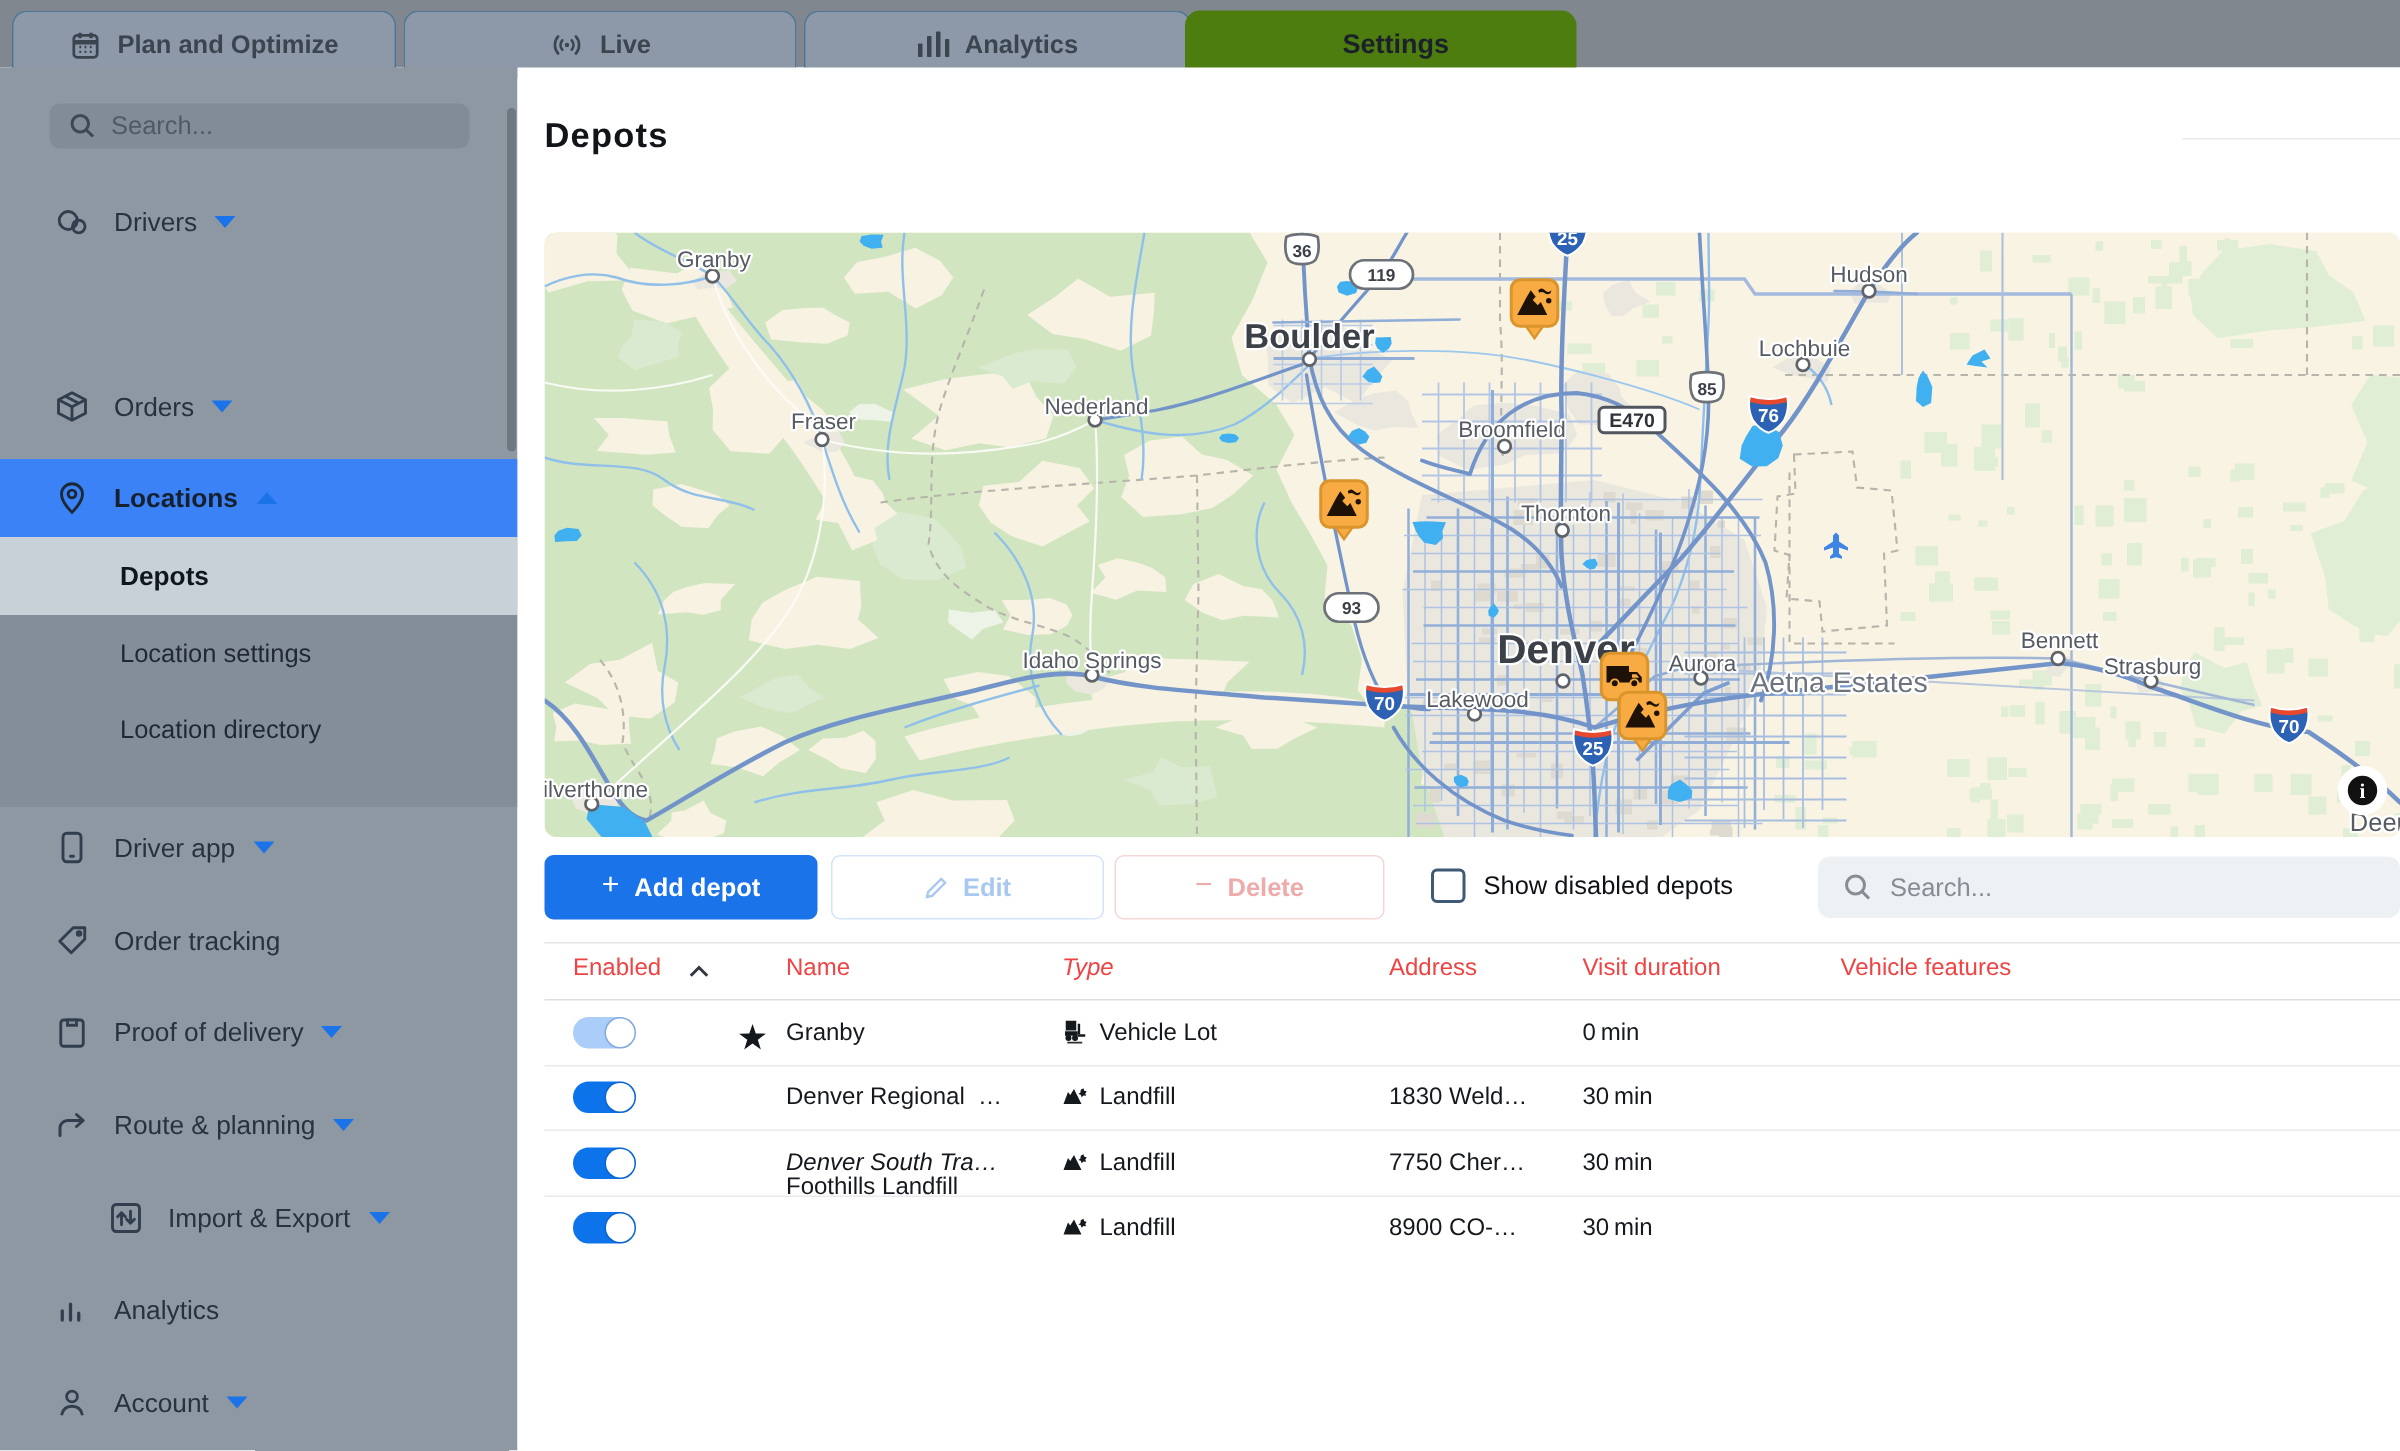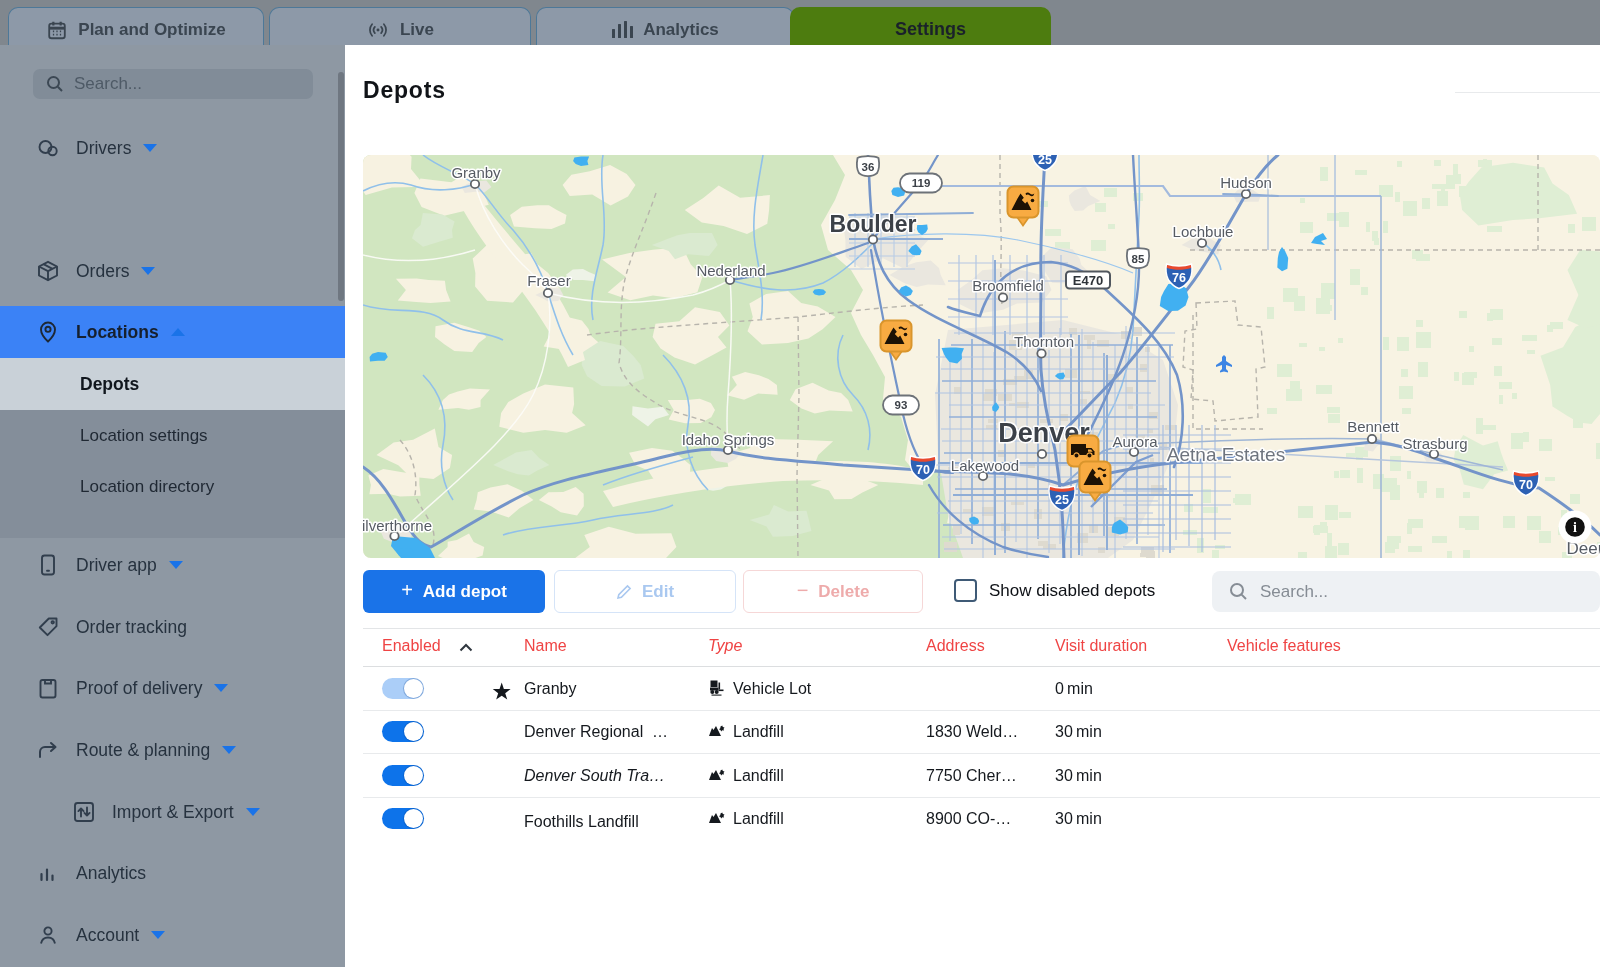--- a/index.html
+++ b/index.html
@@ -802,21 +802,21 @@
       <path d="M1 14h12L8 4 5.5 8 4 6z"></path>
       <path d="M12.5 4.5l1.8-1 .5 1.6 1.7.4-1 1.5.6 1.5-1.8-.2-1.2 1.2-.6-1.6-1.6-.6 1.4-1z"></path>
     </svg>
   <div class="cell" style="left:388px; top:722px;">Landfill</div>
   <div class="cell" style="left:581px; top:722px;">7750 Cher…</div>
   <div class="cell" style="left:710px; top:722px;">30 min</div>
 
   <div class="toggle" style="top:763px;">
       <div class="knob"></div>
     </div>
-  <div class="cell" style="left:179px; top:768px;">Foothills Landfill</div>
+  <div class="cell" style="left:179px; top:738px;">Foothills Landfill</div>
   <svg class="abs" style="left:363px; top:764px;" width="18" height="17" viewBox="0 0 18 17" fill="#15191e">
       <path d="M1 14h12L8 4 5.5 8 4 6z"></path>
       <path d="M12.5 4.5l1.8-1 .5 1.6 1.7.4-1 1.5.6 1.5-1.8-.2-1.2 1.2-.6-1.6-1.6-.6 1.4-1z"></path>
     </svg>
   <div class="cell" style="left:388px; top:765px;">Landfill</div>
   <div class="cell" style="left:581px; top:765px;">8900 CO-…</div>
   <div class="cell" style="left:710px; top:765px;">30 min</div>
 </div>
 
 </body></html>

